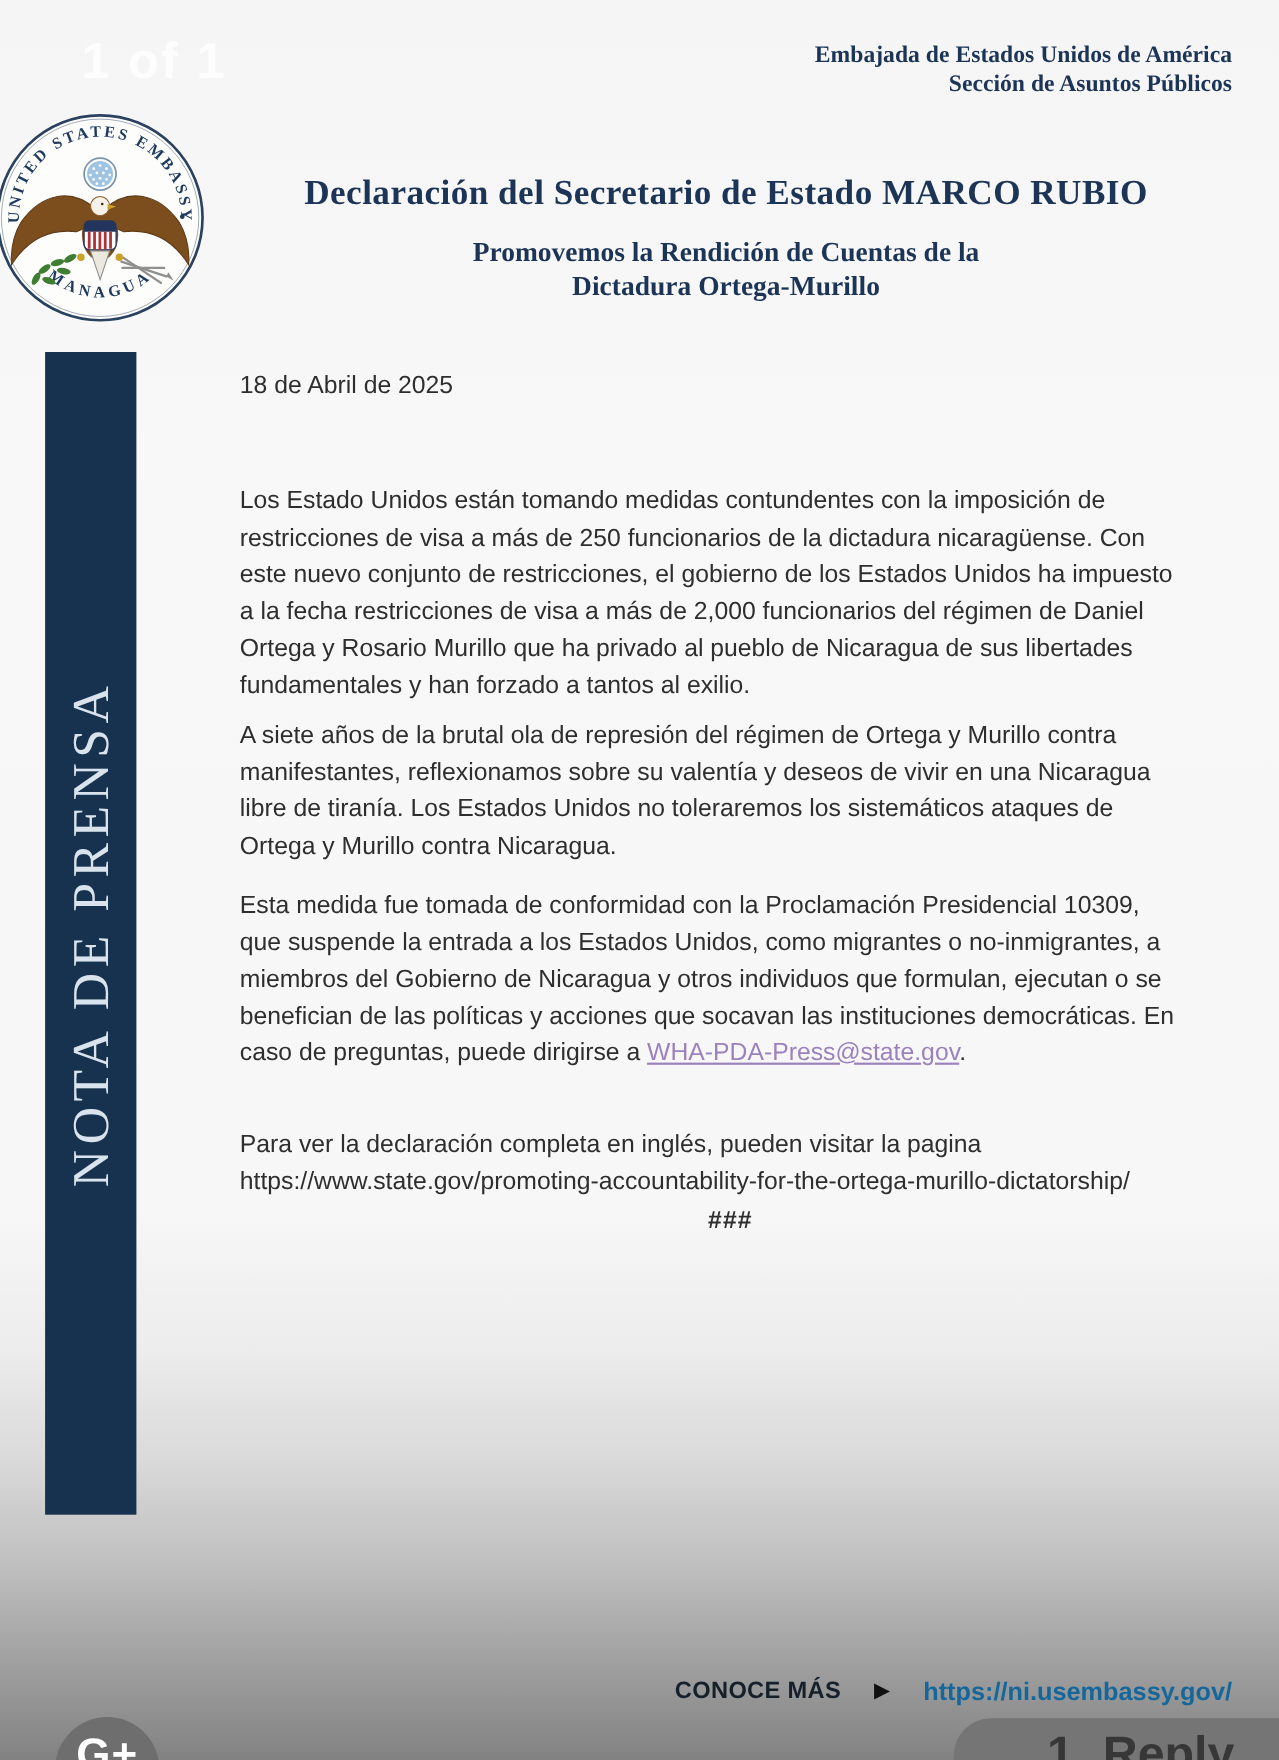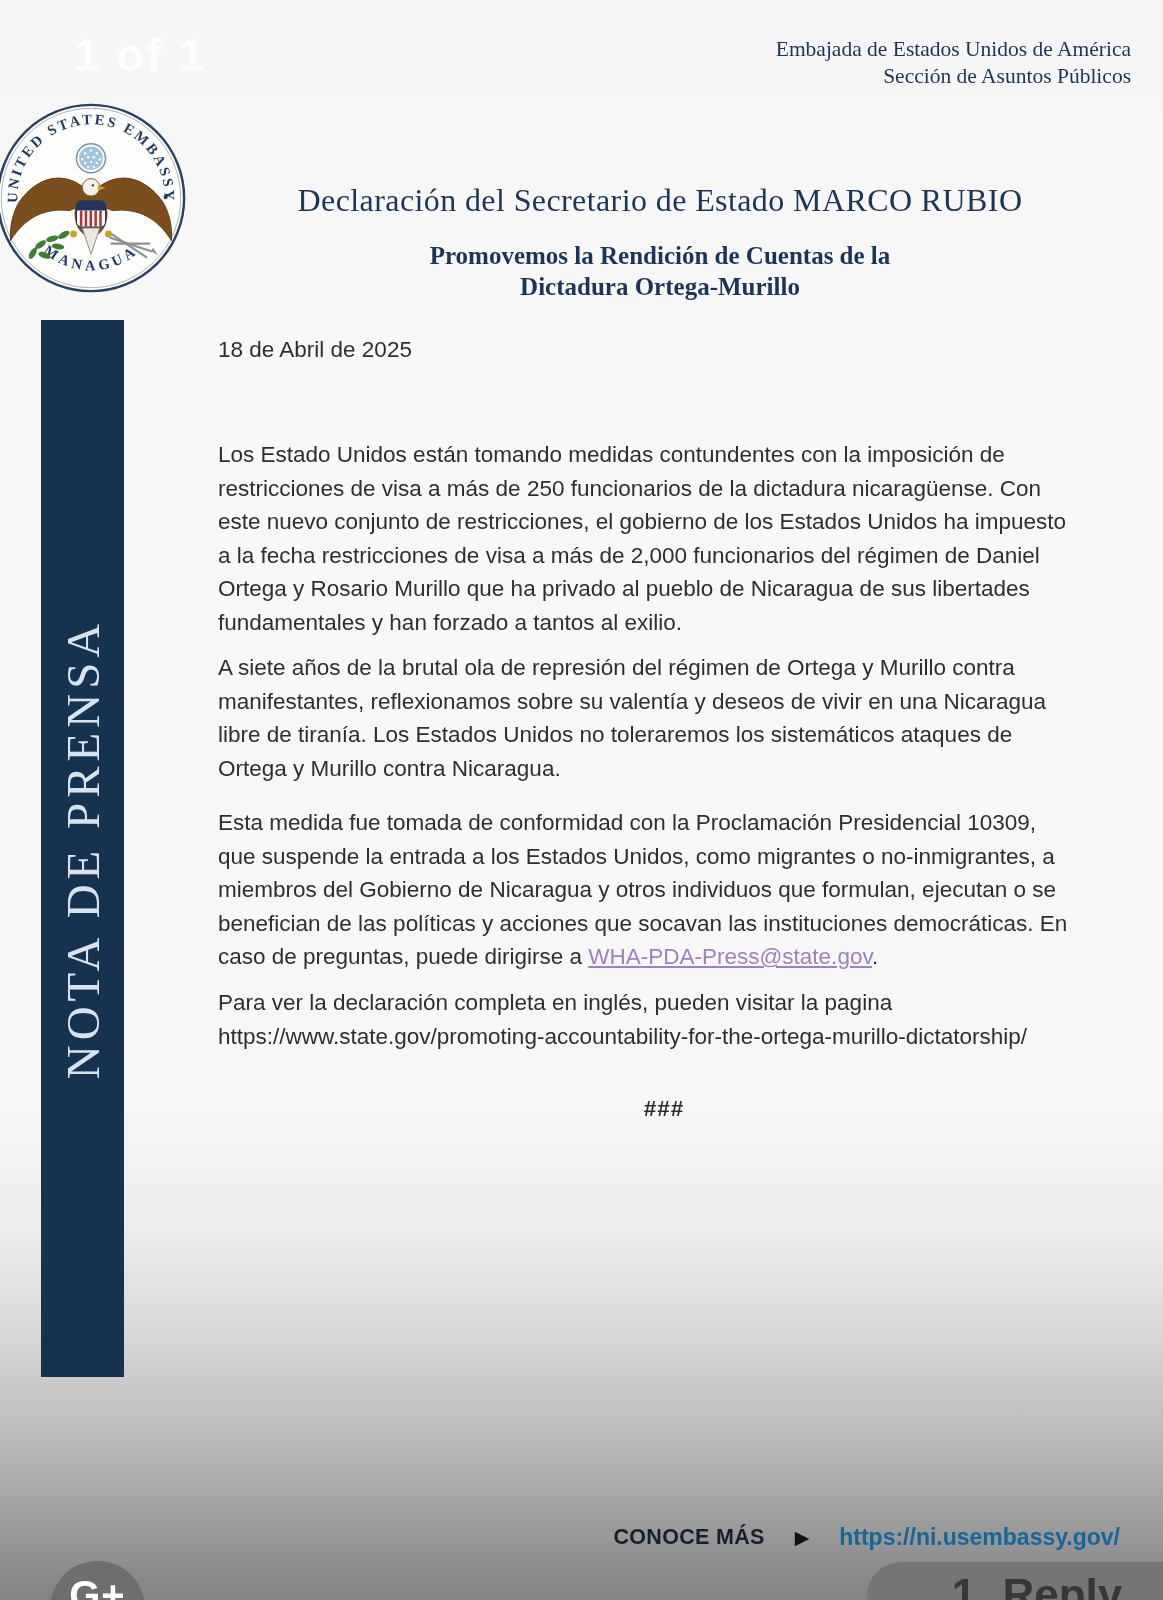--- a/index.html
+++ b/index.html
@@ -15,33 +15,33 @@
 
   
   .page-indicator {
     position:absolute; left:74px; top:28px;
     font-size:46px; font-weight:bold; color:#ffffff; opacity:.82;
     letter-spacing:2px;
   }
 
   
   .header-org {
-    position:absolute; top:36px; right:32px; text-align:right;
-    font-family:"Liberation Serif", serif; font-weight:normal;
+    position:absolute; top:36px; right:43px; text-align:right;
+    font-family:"Liberation Serif", serif; font-weight:bold;
     font-size:21.5px; line-height:27px; color:var(--navy,#1c3557);
   }
 
   
   .seal { position:absolute; left:-6px; top:101px; width:194px; height:194px; }
 
   
   .title-block { position:absolute; left:180px; top:156px; width:960px; text-align:center; }
   .press-title {
-    font-family:"Liberation Serif", serif; font-weight:normal;
-    font-size:32px; color:var(--navy,#1c3557); letter-spacing:.4px;margin-top:26px;
+    font-family:"Liberation Serif", serif; font-weight:bold;
+    font-size:32px; color:var(--navy,#1c3557); letter-spacing:.4px;
   }
   .press-subtitle {
     margin-top:21px;
     font-family:"Liberation Serif", serif; font-weight:bold;
     font-size:25px; line-height:31px; color:var(--navy,#1c3557);
     white-space:pre-line;
   }
 
   
   .banner {
@@ -53,21 +53,21 @@
     transform:translate(-50%,-50%) rotate(-90deg);
     white-space:nowrap;
     font-family:"Liberation Serif", serif;
     font-size:47px; letter-spacing:5px; color:var(--banner-text,#d9e3ed);
   }
 
   
   .doc-text { position:absolute; left:218px; width:892px; color:#2e2e2e; font-size:22.5px; }
   .release-date { top:337px; }
   .para { margin:0; line-height:33.5px; white-space:pre-line; }
-  .p1 { top:438px; } .p2 { top:651px; } .p3 { top:806px; } .p4 { top:986px; }
+  .p1 { top:438px; } .p2 { top:651px; } .p3 { top:806px; } .p4 { top:1023px; }
   .plines { display:block; white-space:pre-line; }
   .email-link { color:var(--link-purple,#9c82bd); text-decoration:underline; cursor:pointer; }
   .end-mark { top:1092px; text-align:center; font-weight:bold; letter-spacing:1px; }
 
   
   .footer-cta {
     position:absolute; top:1524px; right:43px;
     display:flex; align-items:center; gap:30px;
   }
   .cta-label { font-size:21.5px; font-weight:bold; color:#15202b; letter-spacing:.3px; }

